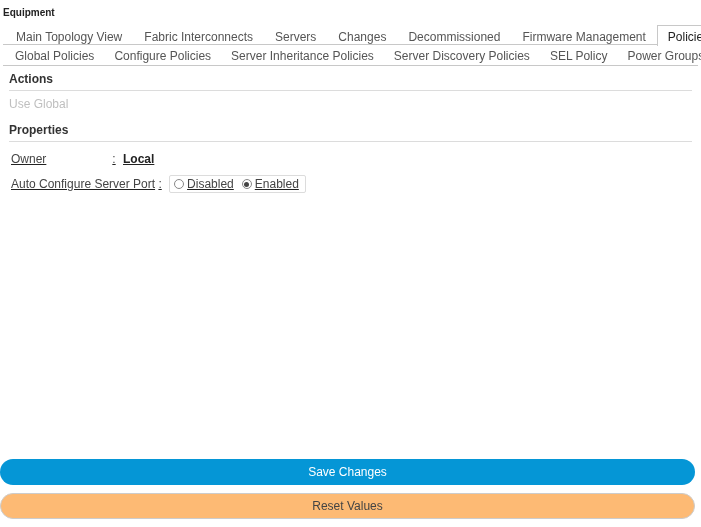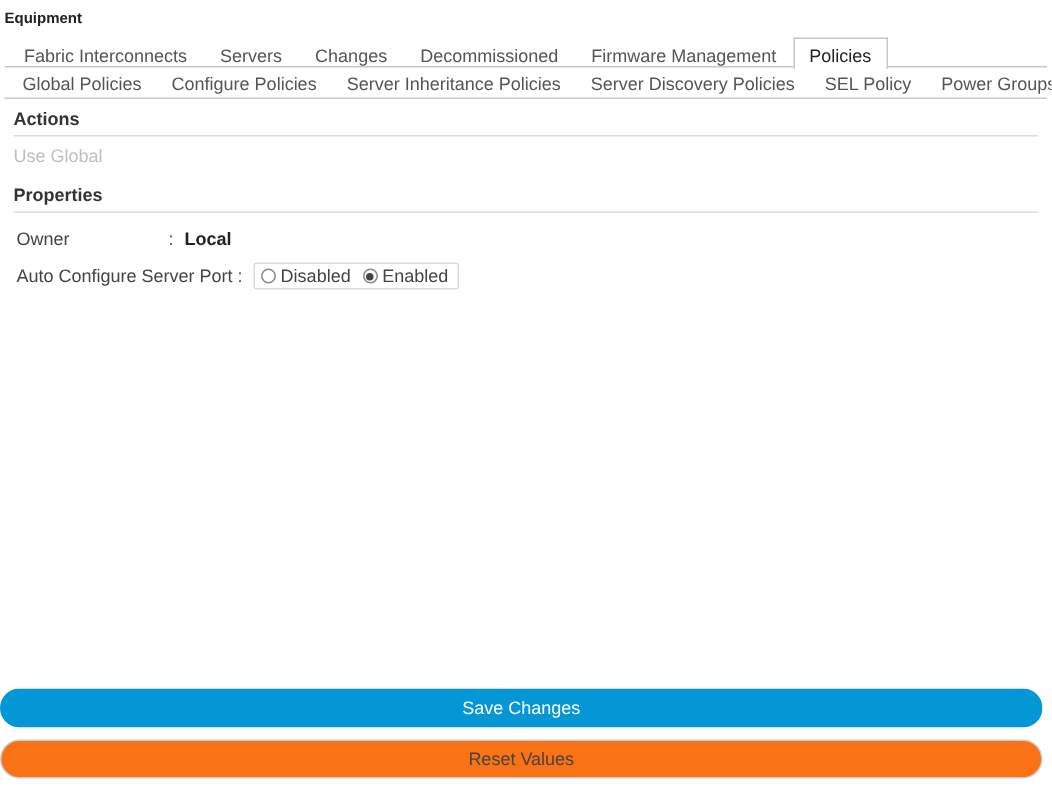--- a/index.html
+++ b/index.html
@@ -93,20 +93,21 @@
   .action-link {
     display: block;
     padding: 6px 0 10px 0;
     color: #bfbfbf;
     font-size: 12px;
     cursor: default;
   }
 
   .prop-table {
     margin-top: 6px;
+    text-decoration: underline;
   }
   .prop-row {
     display: flex;
     align-items: center;
     min-height: 22px;
     margin-bottom: 3px;
   }
   .prop-label {
     width: 100px;
     color: #444;
@@ -174,32 +175,33 @@
     border-radius: 14px;
     cursor: pointer;
     border: 1px solid transparent;
     line-height: 14px;
   }
   .btn-primary {
     background: var(--blue);
     color: #fff;
   }
   .btn-secondary {
-    background: #f97316;
+    background: #fdba74;
     color: #444;
     border: 1px solid #ccc;
   }
 </style>
 </head>
 <body>
 
 <div class="page">
   <div class="title">Equipment</div>
 
   <div class="tabs-row">
+    <div class="tab">Main Topology View</div>
     <div class="tab">Fabric Interconnects</div>
     <div class="tab">Servers</div>
     <div class="tab">Changes</div>
     <div class="tab">Decommissioned</div>
     <div class="tab">Firmware Management</div>
     <div class="tab active">Policies</div>
 
   </div>
 
   <div class="subtabs-row">

